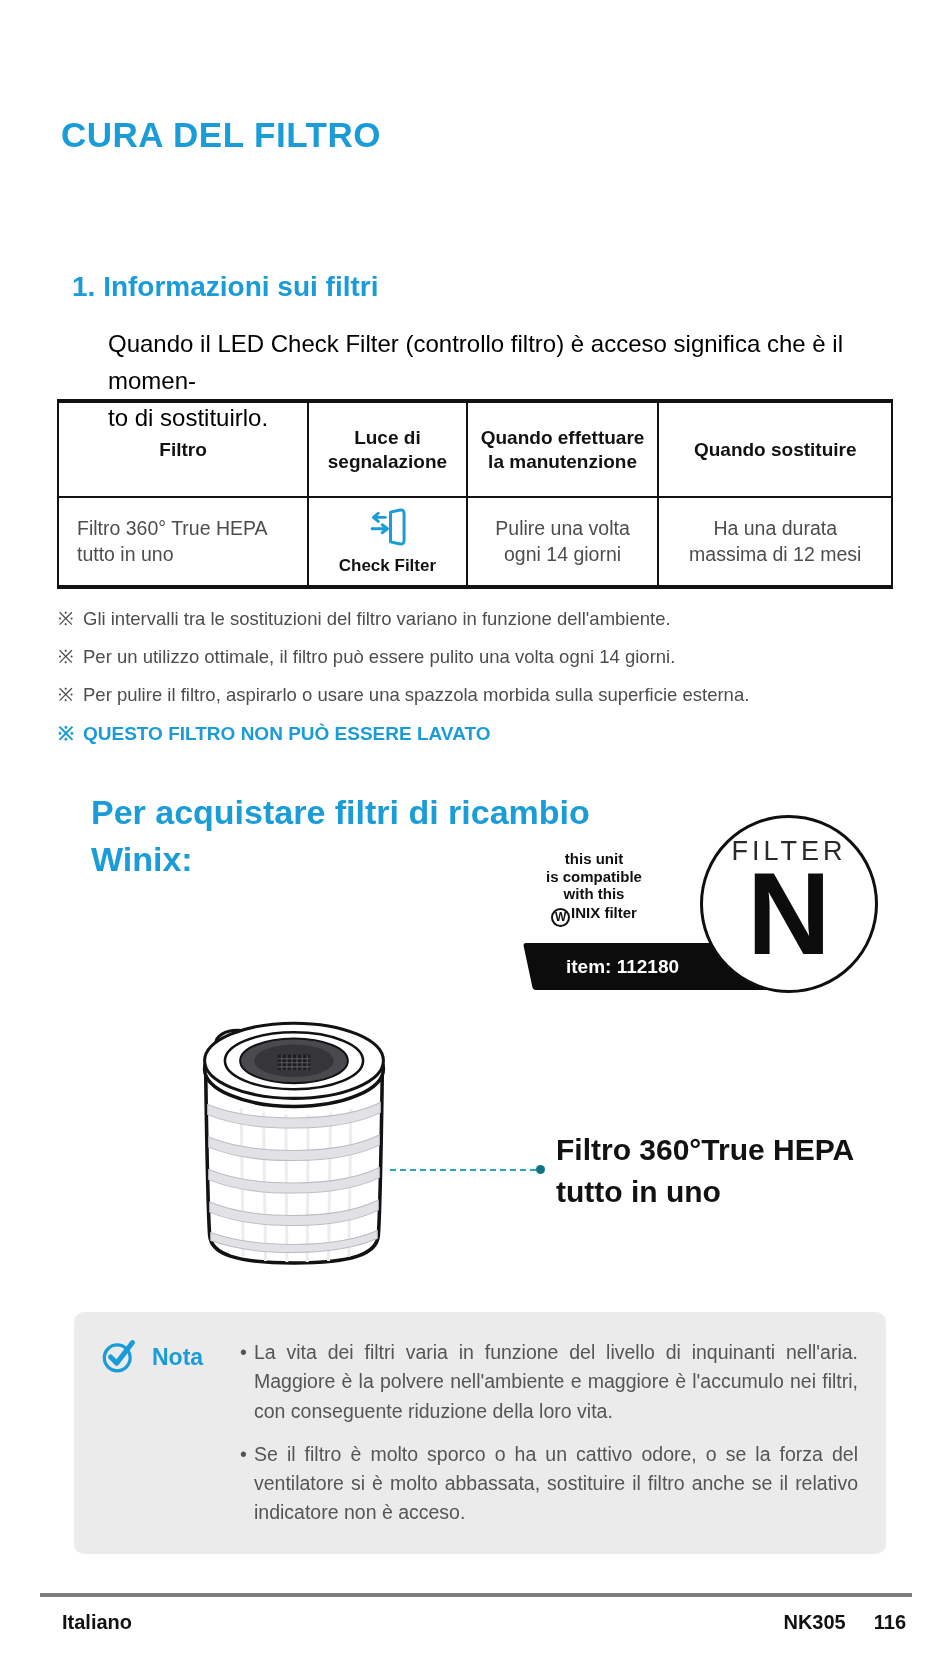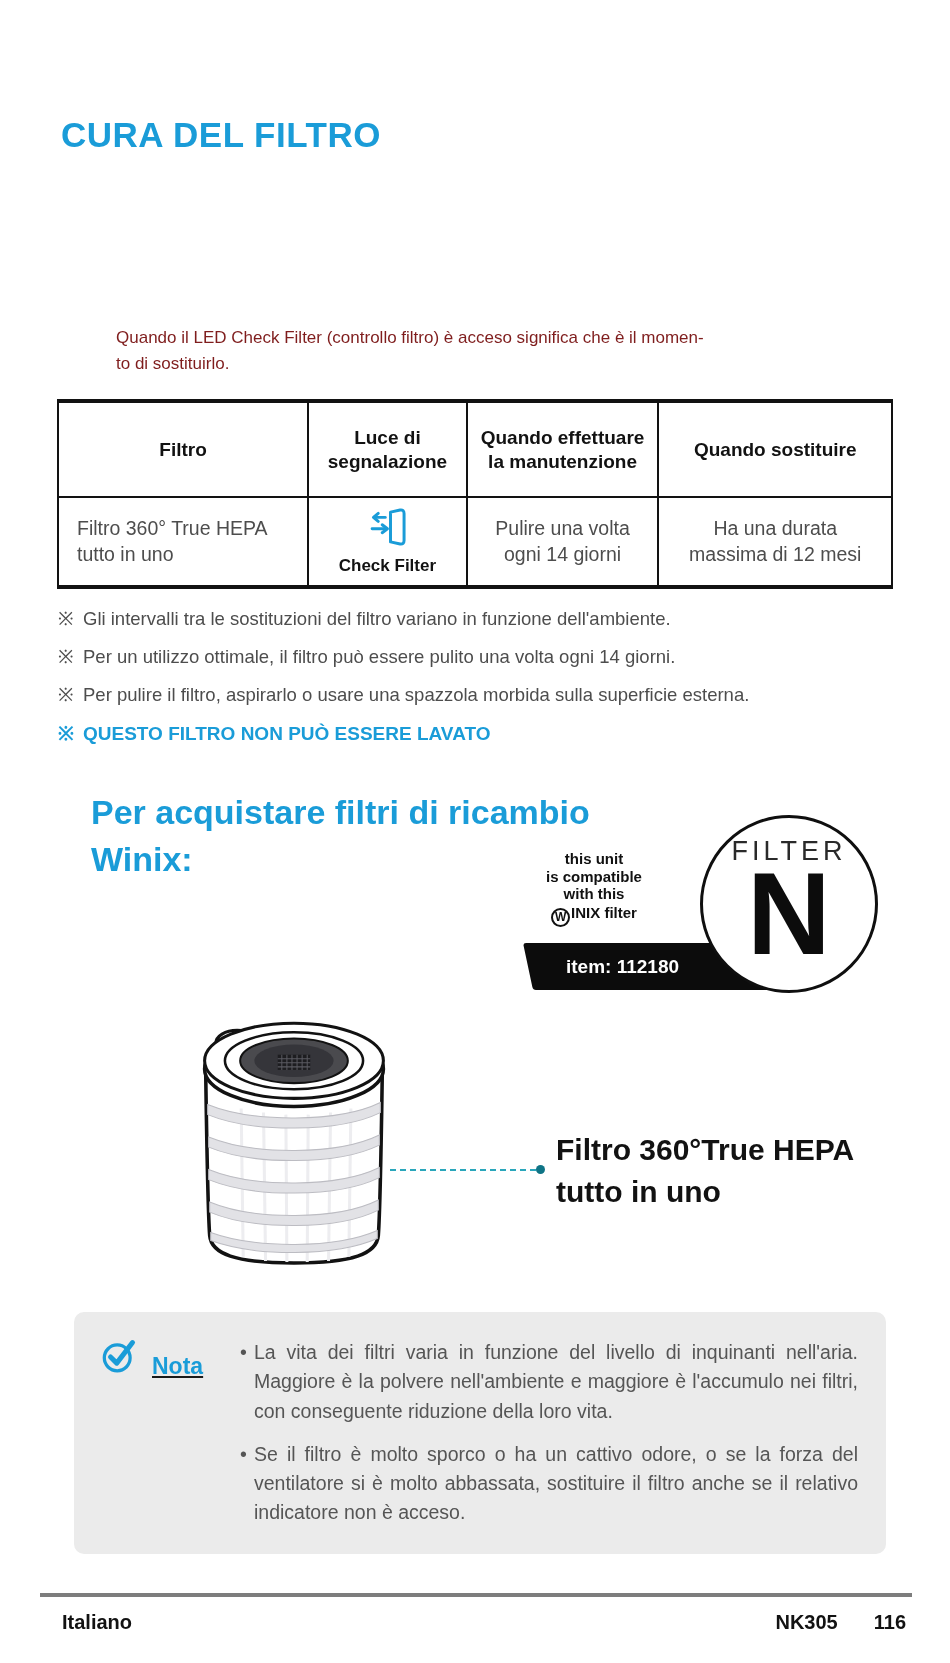--- a/index.html
+++ b/index.html
@@ -16,22 +16,22 @@
     position:absolute; left:61px; top:104px;
     font-size:35px; font-weight:bold; color:#1a9cd8; letter-spacing:0.5px;
   }
 
   
   .section-heading {
     position:absolute; left:72px; top:260px;
     font-size:28px; font-weight:bold; color:#1a9cd8;
   }
   .section-intro {
-    position:absolute; left:116px; top:314px; width:790px;
-    font-size:17px; line-height:1.55; color:#7f1d1d;
+    position:absolute; left:108px; top:314px; width:790px;
+    font-size:24px; line-height:1.55; color:#000000;
   }
 
   
   table.filter-table {
     position:absolute; left:57px; top:388px; width:836px;
     border-collapse:collapse; table-layout:fixed;
     border-top:4px solid #121212; border-bottom:4px solid #121212;
   }
   .filter-table th, .filter-table td { border:2px solid #121212; }
   .filter-table th {
@@ -107,38 +107,39 @@
     position:absolute; left:556px; top:1118px;
     font-size:30px; font-weight:bold; color:#121212; line-height:1.4;
   }
 
   
   .nota-box {
     position:absolute; left:74px; top:1301px; width:812px; height:242px;
     background:#ebebeb; border-radius:10px; padding:26px 28px 20px 26px;
     display:flex; align-items:flex-start;
   }
-  .nota-head { flex:0 0 140px; display:flex; align-items:flex-end; margin-top:-4px;text-decoration:underline; }
+  .nota-head { flex:0 0 140px; display:flex; align-items:center; margin-top:-4px; }
   .nota-label { font-size:23px; font-weight:bold; color:#1a9cd8; margin-left:8px; }
   .nota-bullets { flex:1; }
   .nota-bullet { display:flex; font-size:19.5px; color:#555; line-height:1.5; margin-bottom:14px; text-align:justify; }
   .nota-bullet .dot { flex:0 0 14px; color:#555; }
 
   
   .footer-rule { position:absolute; left:40px; top:1582px; width:872px; height:4px; background:#7d7d7d; }
   .footer-lang { position:absolute; left:62px; top:1600px; font-size:20px; font-weight:bold; color:#121212; }
-  .footer-right { position:absolute; right:44px; top:1600px; display:flex; gap:36px; font-size:20px; font-weight:bold; color:#121212; }
+  .footer-right { position:absolute; right:44px; top:1600px; display:flex; gap:28px; font-size:20px; font-weight:bold; color:#121212; }
 </style>
 </head>
 <body>
 
 <div class="page">
 
   <h1 class="page-title">CURA DEL FILTRO</h1>
 
+  <h2 class="section-heading">1. Informazioni sui filtri</h2>
   <p class="section-intro pre">Quando il LED Check Filter (controllo filtro) è acceso significa che è il momen-
 to di sostituirlo.</p>
 
   <table class="filter-table">
     <colgroup>
       <col style="width:30%">
         <col style="width:19%">
         <col style="width:23%">
         <col style="width:28%">
     </colgroup>

